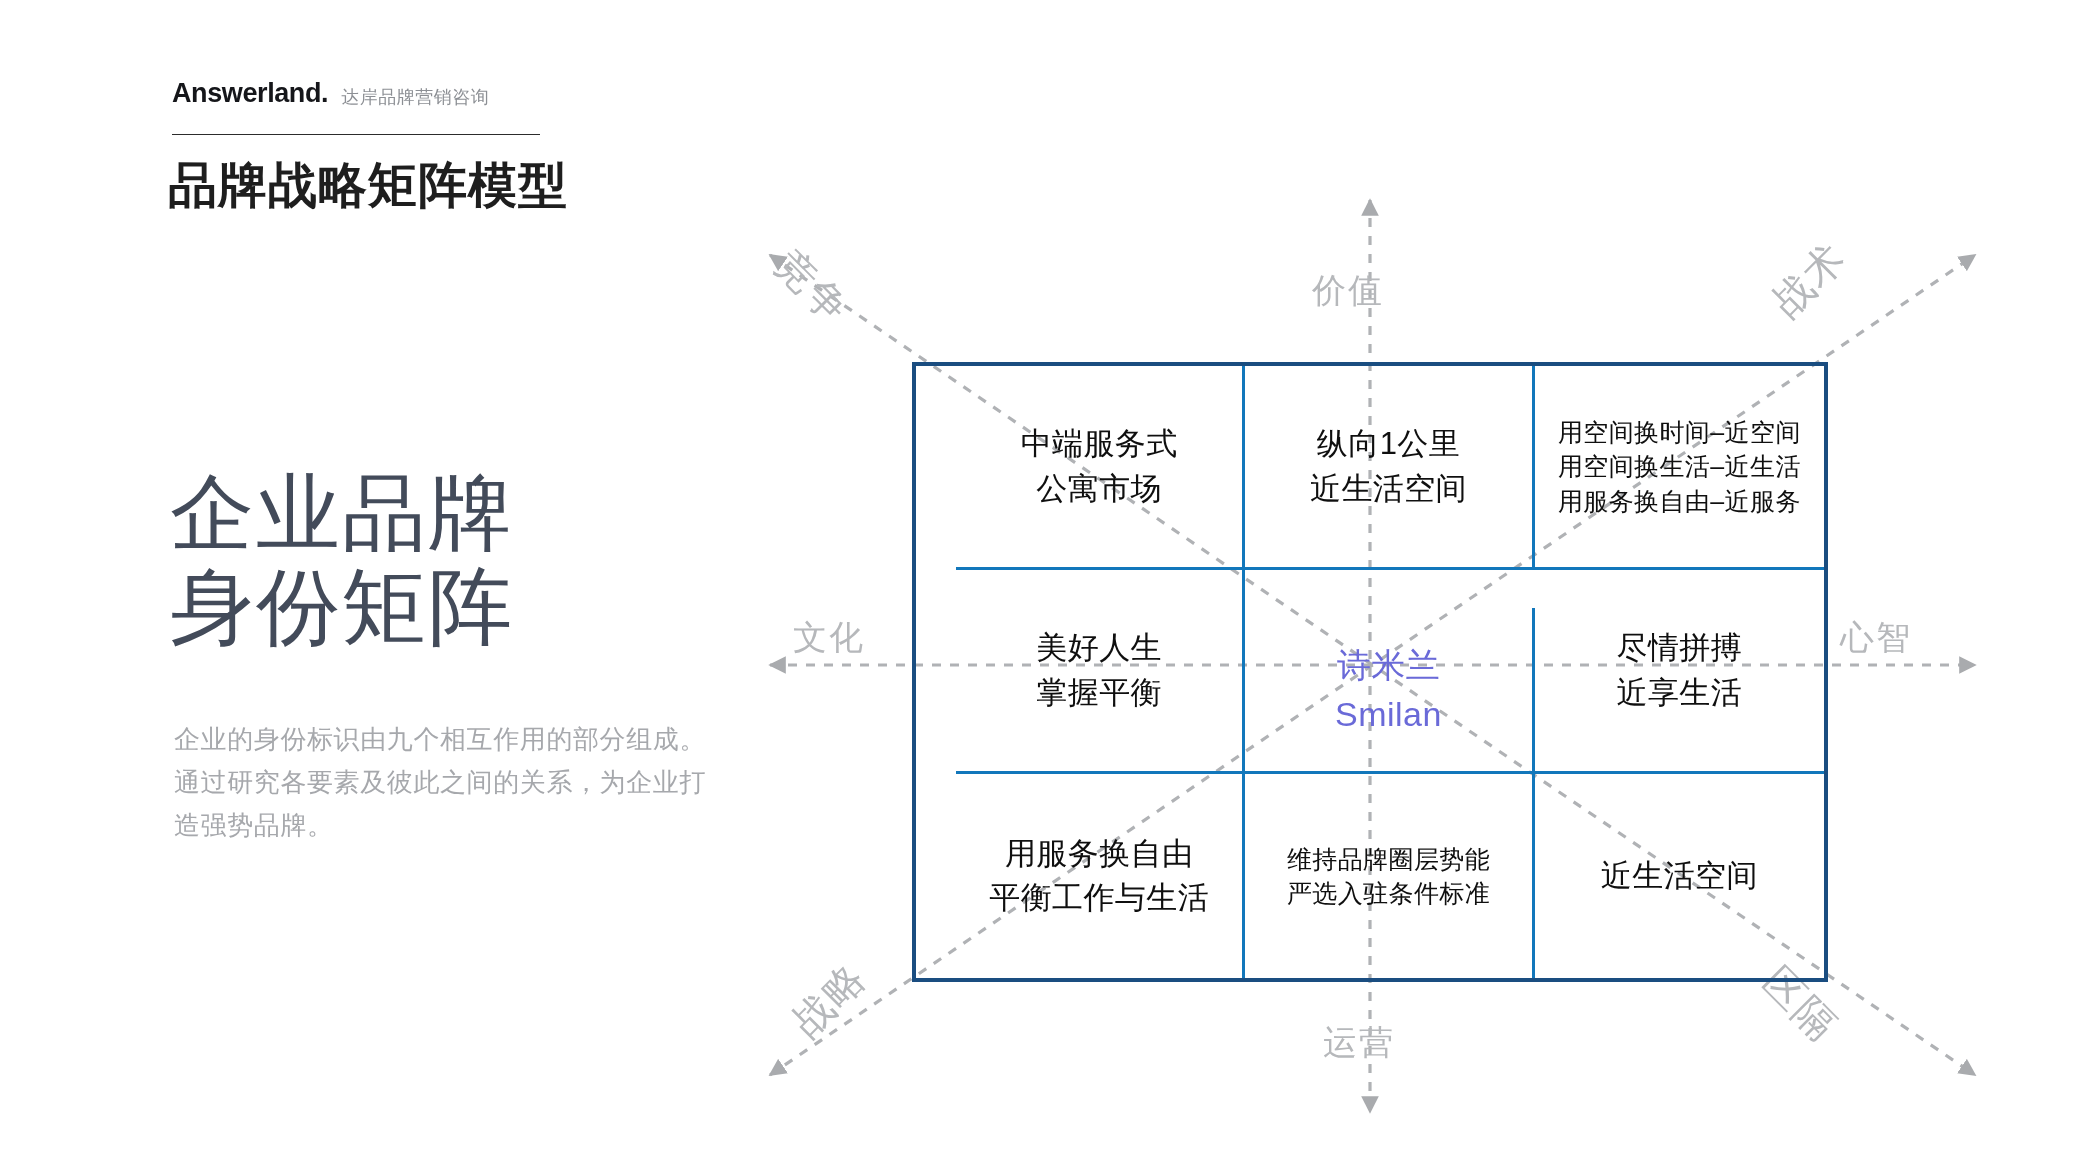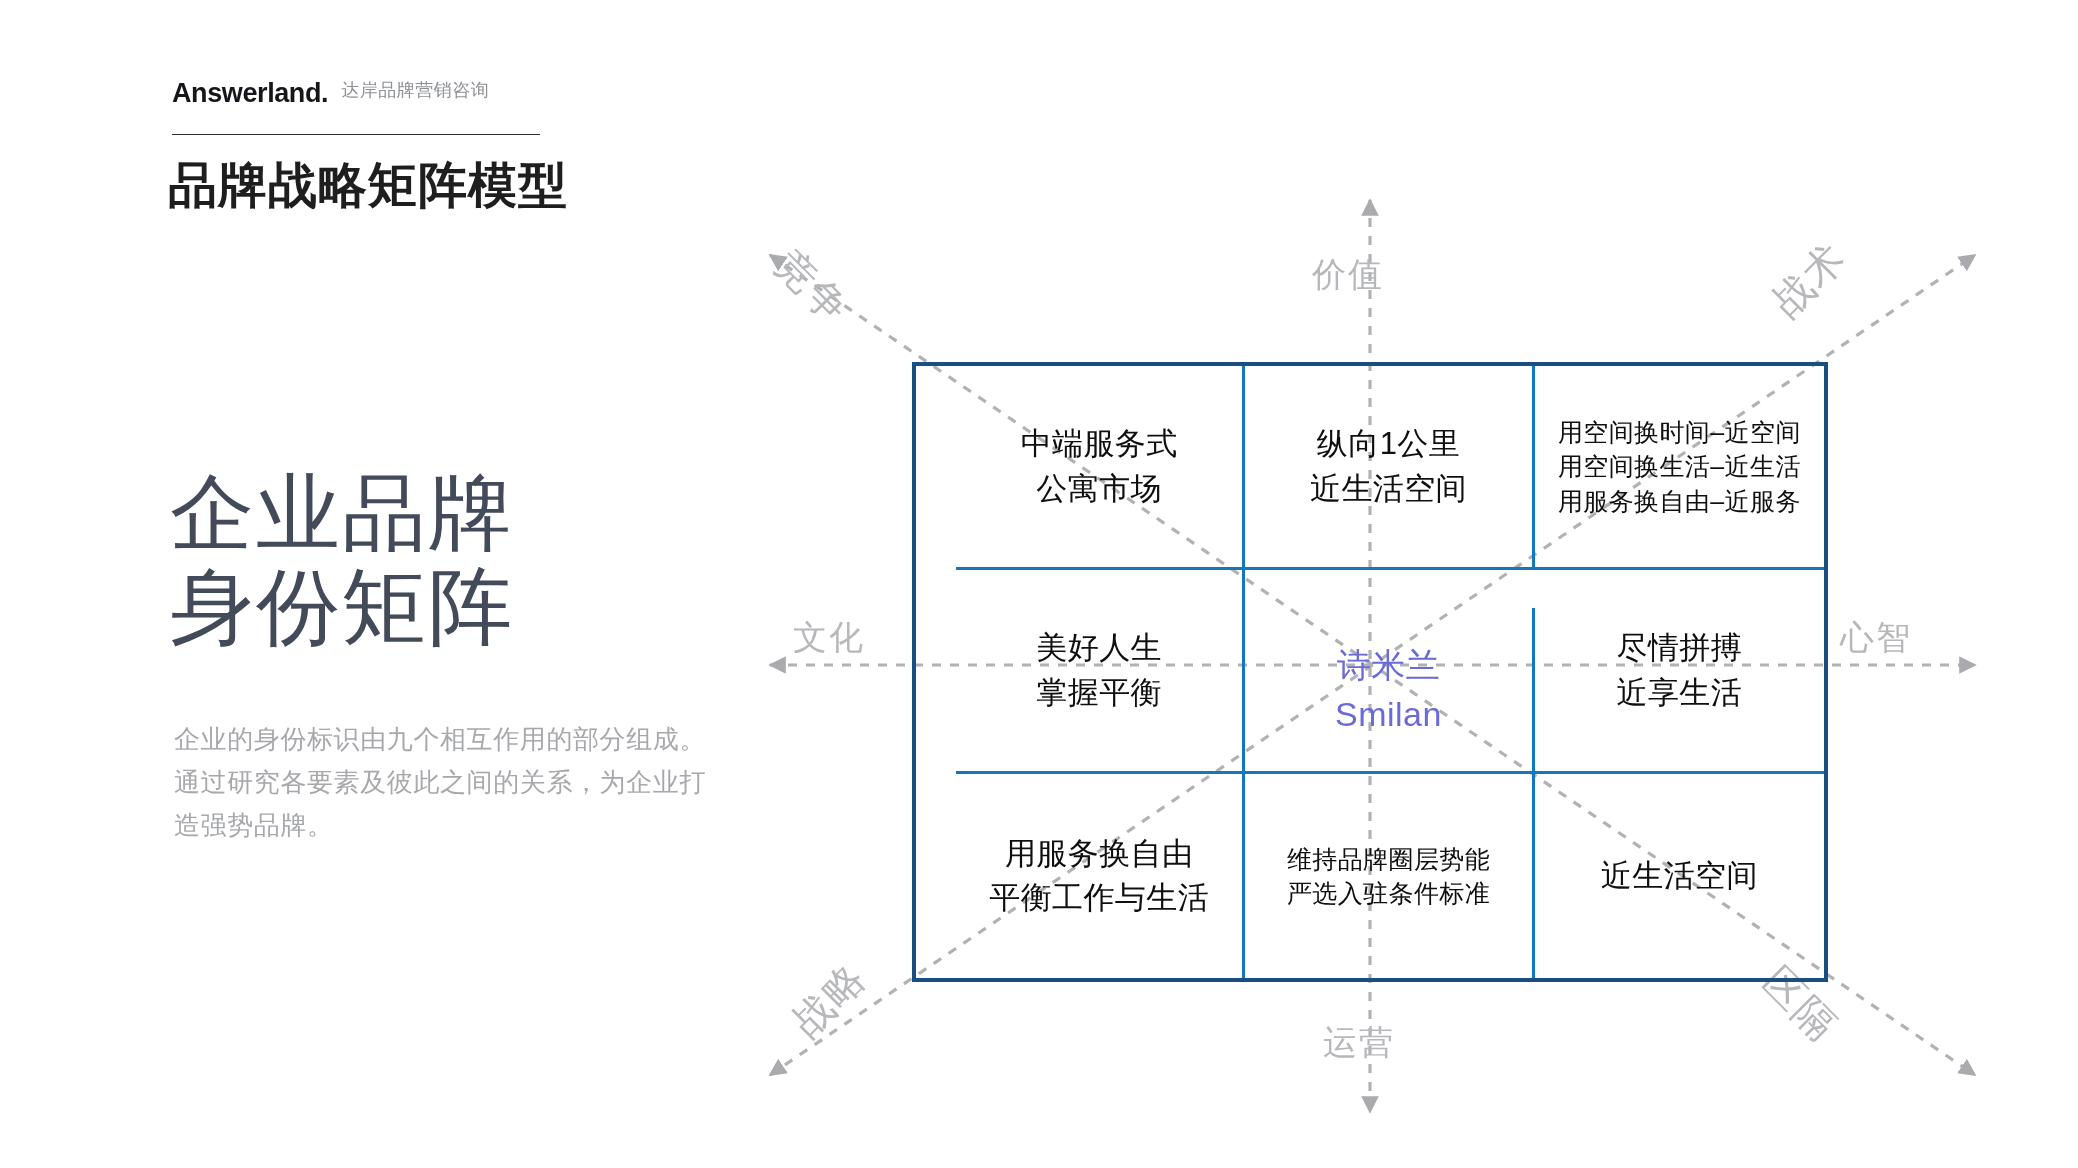--- a/index.html
+++ b/index.html
@@ -21,21 +21,21 @@
     left: 0; top: 0;
     width: 760px;
     height: 1168px;
   }
 
   #brand-row {
     position: absolute;
     left: 172px;
     top: 78px;
     display: flex;
-    align-items: flex-start;
+    align-items: flex-end;
     white-space: nowrap;
   }
   #brand-logo {
     font-size: 27px;
     font-weight: bold;
     color: #15161a;
     letter-spacing: -0.4px;
   }
   #brand-sub {
     font-size: 18px;
@@ -180,21 +180,21 @@
 
   <line x1="1370" y1="200" x2="1370" y2="1112" stroke="#b0b2b5" stroke-width="3.2" stroke-dasharray="9 9" marker-start="url(#arrow-gray)" marker-end="url(#arrow-gray)"></line>
 
   <line x1="770" y1="665" x2="1975" y2="665" stroke="#b0b2b5" stroke-width="3.2" stroke-dasharray="9 9" marker-start="url(#arrow-gray)" marker-end="url(#arrow-gray)"></line>
 
   <line x1="770" y1="255" x2="1975" y2="1075" stroke="#b0b2b5" stroke-width="3.2" stroke-dasharray="9 9" marker-start="url(#arrow-gray)" marker-end="url(#arrow-gray)"></line>
 
   <line x1="770" y1="1075" x2="1975" y2="255" stroke="#b0b2b5" stroke-width="3.2" stroke-dasharray="9 9" marker-start="url(#arrow-gray)" marker-end="url(#arrow-gray)"></line>
 </svg>
 
-<div class="axis-label" style="left:1312px; top:252px;">价值</div>
+<div class="axis-label" style="left:1312px; top:268px;">价值</div>
 
 <div class="axis-label" style="left:1312px; top:1020px;margin-left:11px;">运营</div>
 
 <div class="axis-label" style="left:793px; top:615px;">文化</div>
 
 <div class="axis-label" style="left:1840px; top:615px;">心智</div>
 
 <div class="diag-label" style="left:802px; top:238px; transform:rotate(45deg); transform-origin:left top;">竞争</div>
 
 <div class="diag-label" style="left:1760px; top:290px; transform:rotate(-45deg); transform-origin:left top;">战术</div>

